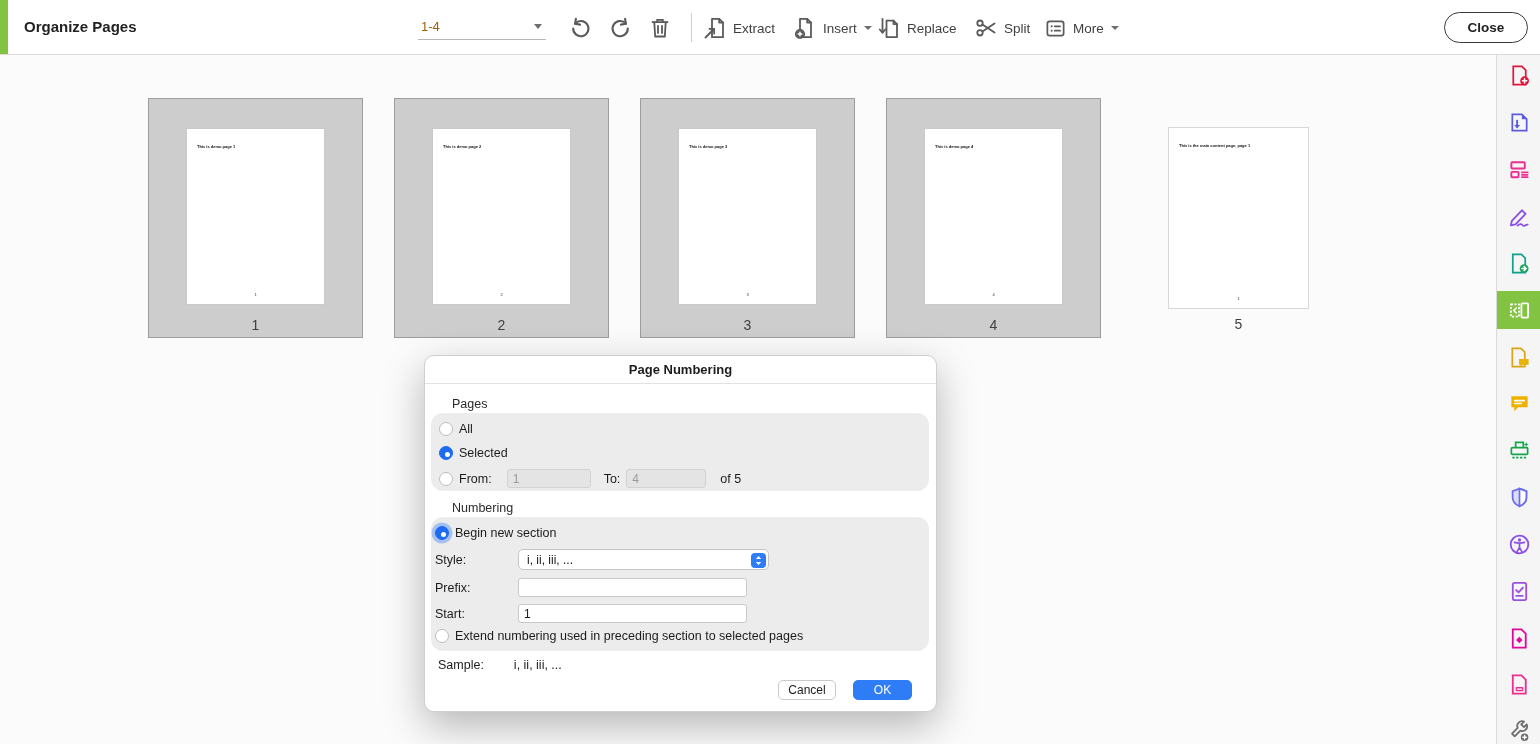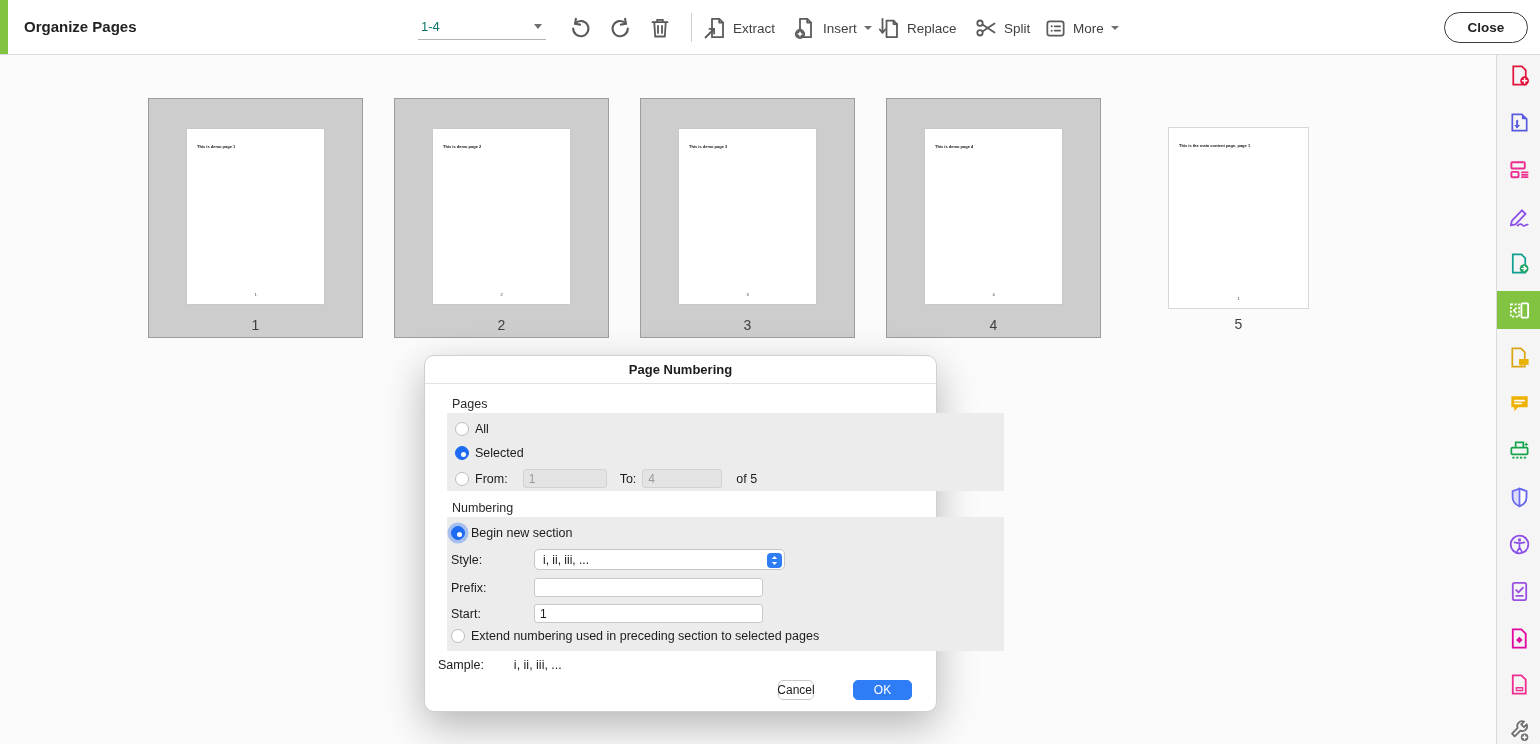--- a/index.html
+++ b/index.html
@@ -7,21 +7,21 @@
     font-family:"Liberation Sans", sans-serif; -webkit-font-smoothing:antialiased; }
   .app { position:relative; width:1540px; height:744px; }
 
   
   .header { position:absolute; top:0; left:0; width:1540px; height:55px; background:#ffffff;
     border-bottom:1px solid #dadada; z-index:5; }
   .accent { position:absolute; left:0; top:0; width:8px; height:54px; background:#82c341; }
   .app-title { position:absolute; left:24px; top:18px; font-size:15px; font-weight:bold; color:#222; }
   .range-select { position:absolute; left:418px; top:13px; width:128px; height:27px;
     border-bottom:1px solid #b5b5b5; display:flex; align-items:center; cursor:pointer; }
-  .range-select .val { font-size:13px; color:#0f766e; padding-left:3px; }
+  .range-select .val { font-size:13px; color:#a16207; padding-left:3px; }
   .caret { width:0; height:0; border-left:4.5px solid transparent; border-right:4.5px solid transparent;
     border-top:5px solid #6e6e6e; display:inline-block; }
   .range-select .caret { position:absolute; right:4px; top:11px; }
   .icon-btn { position:absolute; top:12px; width:32px; height:32px; display:flex; align-items:center;
     justify-content:center; cursor:pointer; border-radius:4px; }
   .tb-divider { position:absolute; left:691px; top:13px; width:1px; height:29px; background:#cfcfcf; }
   .tool-btn { position:absolute; top:12px; height:32px; display:flex; align-items:center; gap:6px;
     cursor:pointer; color:#3f3f3f; font-size:13.5px; }
   .tool-btn .caret { border-top-width:4px; border-left-width:4px; border-right-width:4px; margin-left:1px; }
   .close-btn { position:absolute; right:12px; top:12px; width:84px; height:31px; border:1.5px solid #3a3a3a;
@@ -48,40 +48,40 @@
     justify-content:center; cursor:pointer; }
   .rail-item.active { background:#82c341; }
 
   
   .dialog { position:absolute; left:424px; top:355px; width:513px; height:357px; background:#ffffff;
     border:1px solid #cfcfcf; border-radius:10px; box-shadow:0 14px 40px rgba(0,0,0,0.28); z-index:10;
     font-size:12.5px; color:#1c1c1c; }
   .dlg-titlebar { position:absolute; top:0; left:0; right:0; height:28px; border-bottom:1px solid #e2e2e2;
     display:flex; align-items:center; justify-content:center; font-weight:bold; font-size:13px; }
   .section-label { position:absolute; left:27px; font-size:12.5px; color:#2a2a2a; }
-  .groupbox { position:absolute; left:22px; width:557px; background:#ececec; border-radius:0; }
+  .groupbox { position:absolute; left:6px; width:498px; background:#ececec; border-radius:12px; }
   .g-row { position:absolute; display:flex; align-items:center; gap:6px; }
   .radio { width:14px; height:14px; border-radius:50%; background:#fff; border:1px solid #bdbdbd;
     flex:0 0 14px; cursor:pointer; position:relative; }
   .radio.on { background:#1d6bf3; border-color:#1d6bf3; }
   .radio.on::after { content:""; position:absolute; left:4.5px; top:4.5px; width:5px; height:5px;
     border-radius:50%; background:#fff; }
   .radio.halo { box-shadow:0 0 0 3.5px rgba(80,140,245,0.45); }
   .txt-input { height:19px; border:1px solid #c9c9c9; border-radius:3px; background:#fff; font-size:12px;
     color:#1c1c1c; padding:0 5px; font-family:"Liberation Sans", sans-serif; outline:none; }
   .txt-input:disabled { background:#e4e4e4; border-color:#d2d2d2; color:#9b9b9b; }
   .field-label { display:inline-block; }
   .select-ctl { position:relative; width:251px; height:21px; background:#fff; border:1px solid #c6c6c6;
     border-radius:5px; display:flex; align-items:center; cursor:pointer; }
   .select-ctl .sel-val { font-size:12px; padding-left:8px; color:#1c1c1c; }
   .stepper { position:absolute; right:2.5px; top:2.5px; width:15px; height:15px; background:#2e7cf6;
     border-radius:4px; display:flex; align-items:center; justify-content:center; }
   .dlg-btn { position:absolute; height:20px; border-radius:5px; font-size:12px; display:flex;
     align-items:center; justify-content:center; cursor:pointer; font-family:"Liberation Sans", sans-serif; }
-  .btn-cancel { left:353px; top:324px; width:36px; background:#fff; border:1px solid #c9c9c9; color:#1c1c1c; }
+  .btn-cancel { left:353px; top:324px; width:58px; background:#fff; border:1px solid #c9c9c9; color:#1c1c1c; }
   .btn-ok { left:428px; top:324px; width:59px; background:#2e7cf6; border:1px solid #2e7cf6; color:#fff; }
   .sample-row { position:absolute; left:13px; top:302px; display:flex; gap:30px; align-items:center; }
 
   svg { display:block; }
 </style>
 </head>
 <body>
 
 <div class="app">
 

